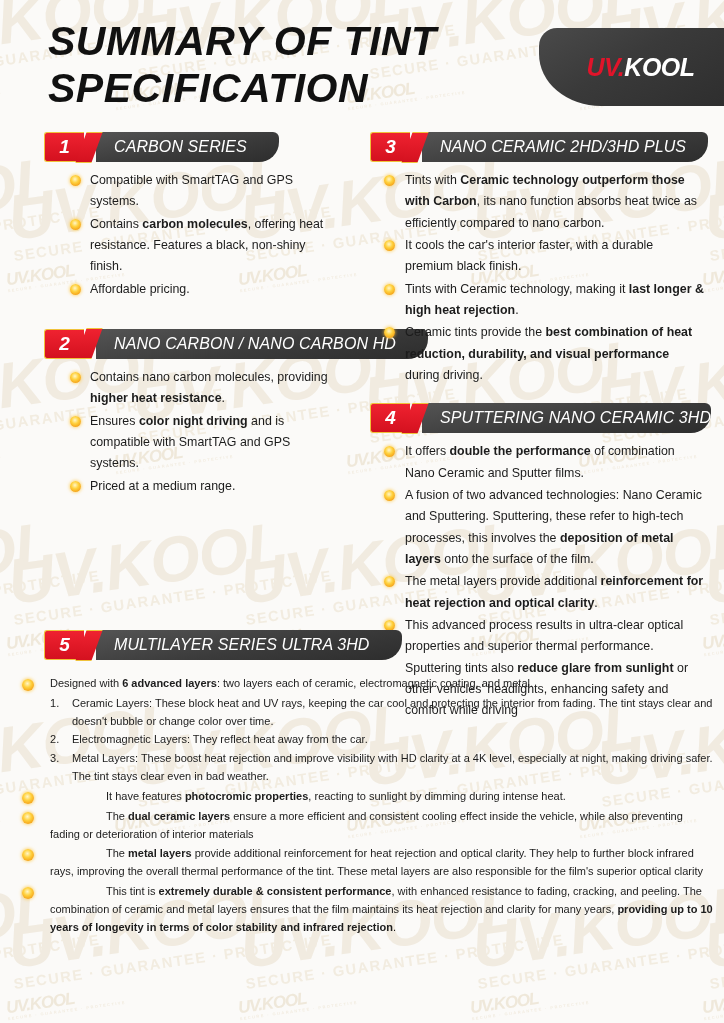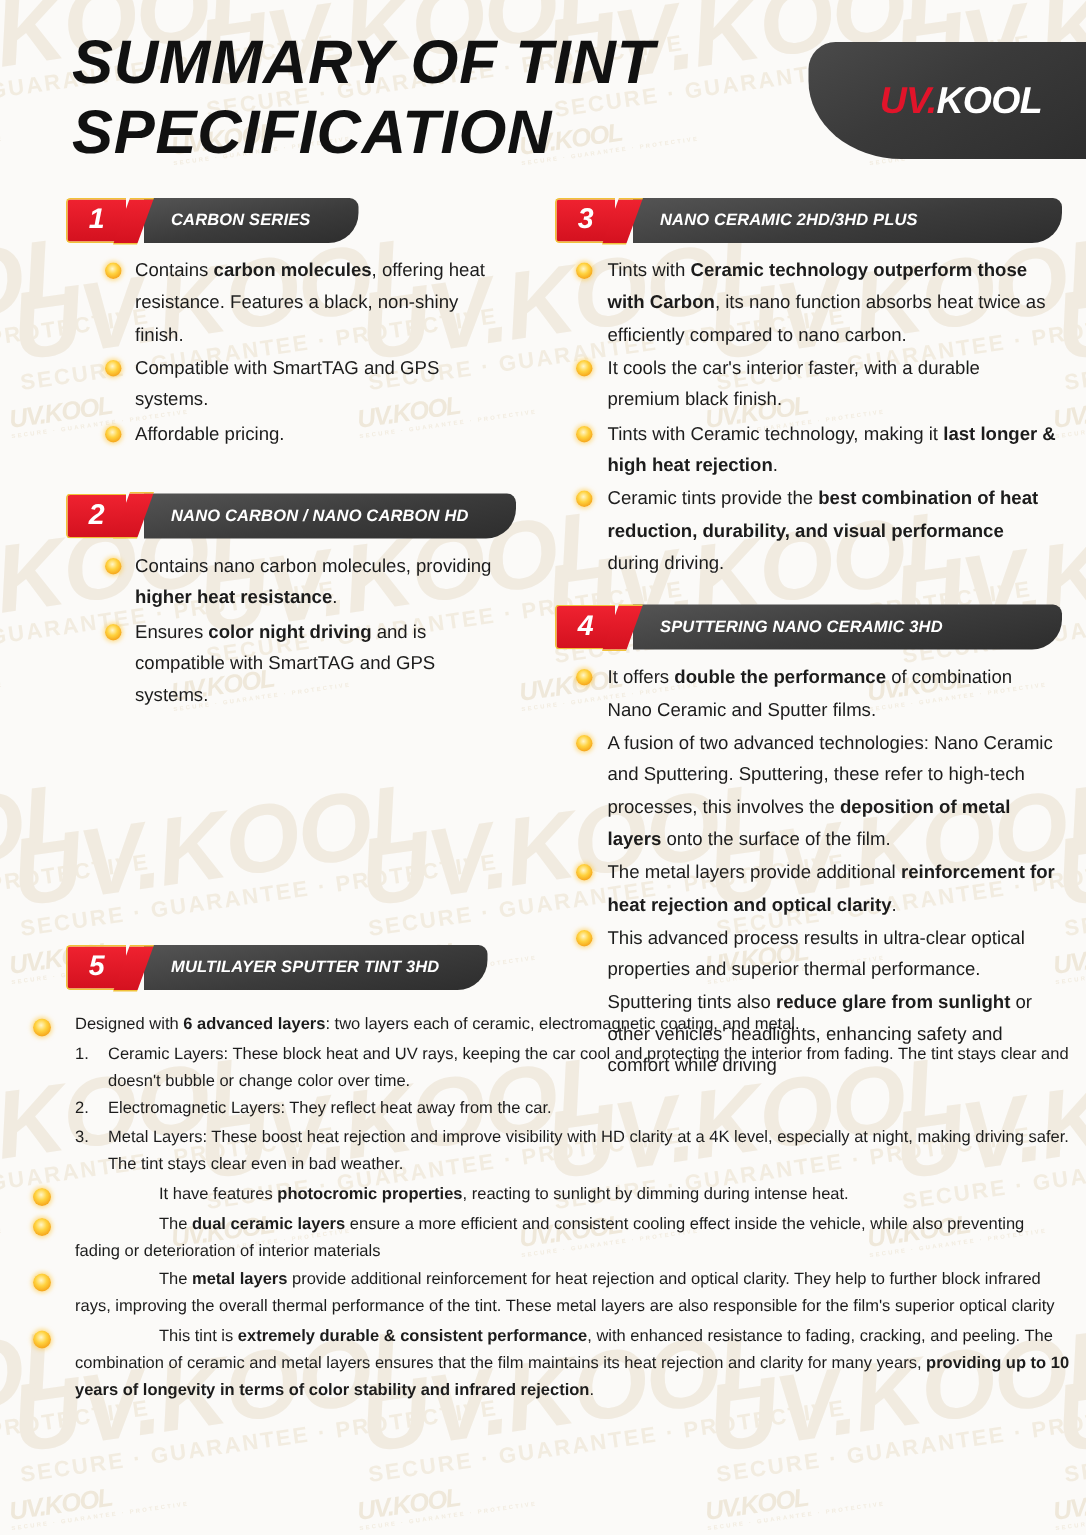--- a/index.html
+++ b/index.html
@@ -135,22 +135,22 @@
     flex: 1;
     margin-left: 12px;
     background: linear-gradient(170deg, #545454 0%, #3b3b3b 55%, #2d2d2d 100%);
     border-radius: 0 6px 20px 0;
     display: flex;
     align-items: center;
     padding-left: 18px;
   }
   .bar-title {
     color: #fff;
-    font-size: 11px;
-    font-weight: 700;
+    font-size: 16px;
+    font-weight: 400;
     font-style: italic;
     letter-spacing: 0.1px;
     white-space: nowrap;
   }
   .bar.wide  { flex: 0 0 auto; padding-right: 32px; }
 
   
   ul.bullets { list-style: none; }
   ul.bullets > li {
     position: relative;
@@ -296,40 +296,41 @@
 
       <div class="section">
         <div class="sec-head">
           <div class="badge">1</div>
           <div class="bar wide">
             <span class="bar-title">CARBON SERIES</span>
           </div>
         </div>
         <div class="sec-body">
           <ul class="bullets">
+            <li>Compatible with SmartTAG and GPS systems.</li>
             <li>Contains <b>carbon molecules</b>, offering heat resistance. Features a black, non-shiny finish.</li>
-            <li>Compatible with SmartTAG and GPS systems.</li>
             <li>Affordable pricing.</li>
           </ul>
         </div>
       </div>
 
       <div style="height:28px"></div>
 
       <div class="section">
         <div class="sec-head">
           <div class="badge">2</div>
           <div class="bar wide">
             <span class="bar-title">NANO CARBON / NANO CARBON HD</span>
           </div>
         </div>
         <div class="sec-body">
           <ul class="bullets">
             <li>Contains nano carbon molecules, providing <b>higher heat resistance</b>.</li>
             <li>Ensures <b>color night driving</b> and is compatible with SmartTAG and GPS systems.</li>
+            <li>Priced at a medium range.</li>
           </ul>
         </div>
       </div>
     </div>
 
     <div class="col" id="col-right">
 
       <div class="section">
         <div class="sec-head">
           <div class="badge">3</div>
@@ -365,21 +366,21 @@
           </ul>
         </div>
       </div>
     </div>
   </div>
 
   <div id="sec5">
     <div class="sec-head">
       <div class="badge">5</div>
       <div class="bar wide">
-        <span class="bar-title">MULTILAYER SPUTTER TINT 3HD</span>
+        <span class="bar-title">MULTILAYER SERIES ULTRA 3HD</span>
       </div>
     </div>
   </div>
 
   <div id="sec5-body">
     <div class="s5row">Designed with <b>6 advanced layers</b>: two layers each of ceramic, electromagnetic coating, and metal.</div>
     <ol class="numlist">
       <li>Ceramic Layers: These block heat and UV rays, keeping the car cool and protecting the interior from fading. The tint stays clear and doesn't bubble or change color over time.</li>
       <li>Electromagnetic Layers: They reflect heat away from the car.</li>
       <li>Metal Layers: These boost heat rejection and improve visibility with HD clarity at a 4K level, especially at night, making driving safer. The tint stays clear even in bad weather.</li>

